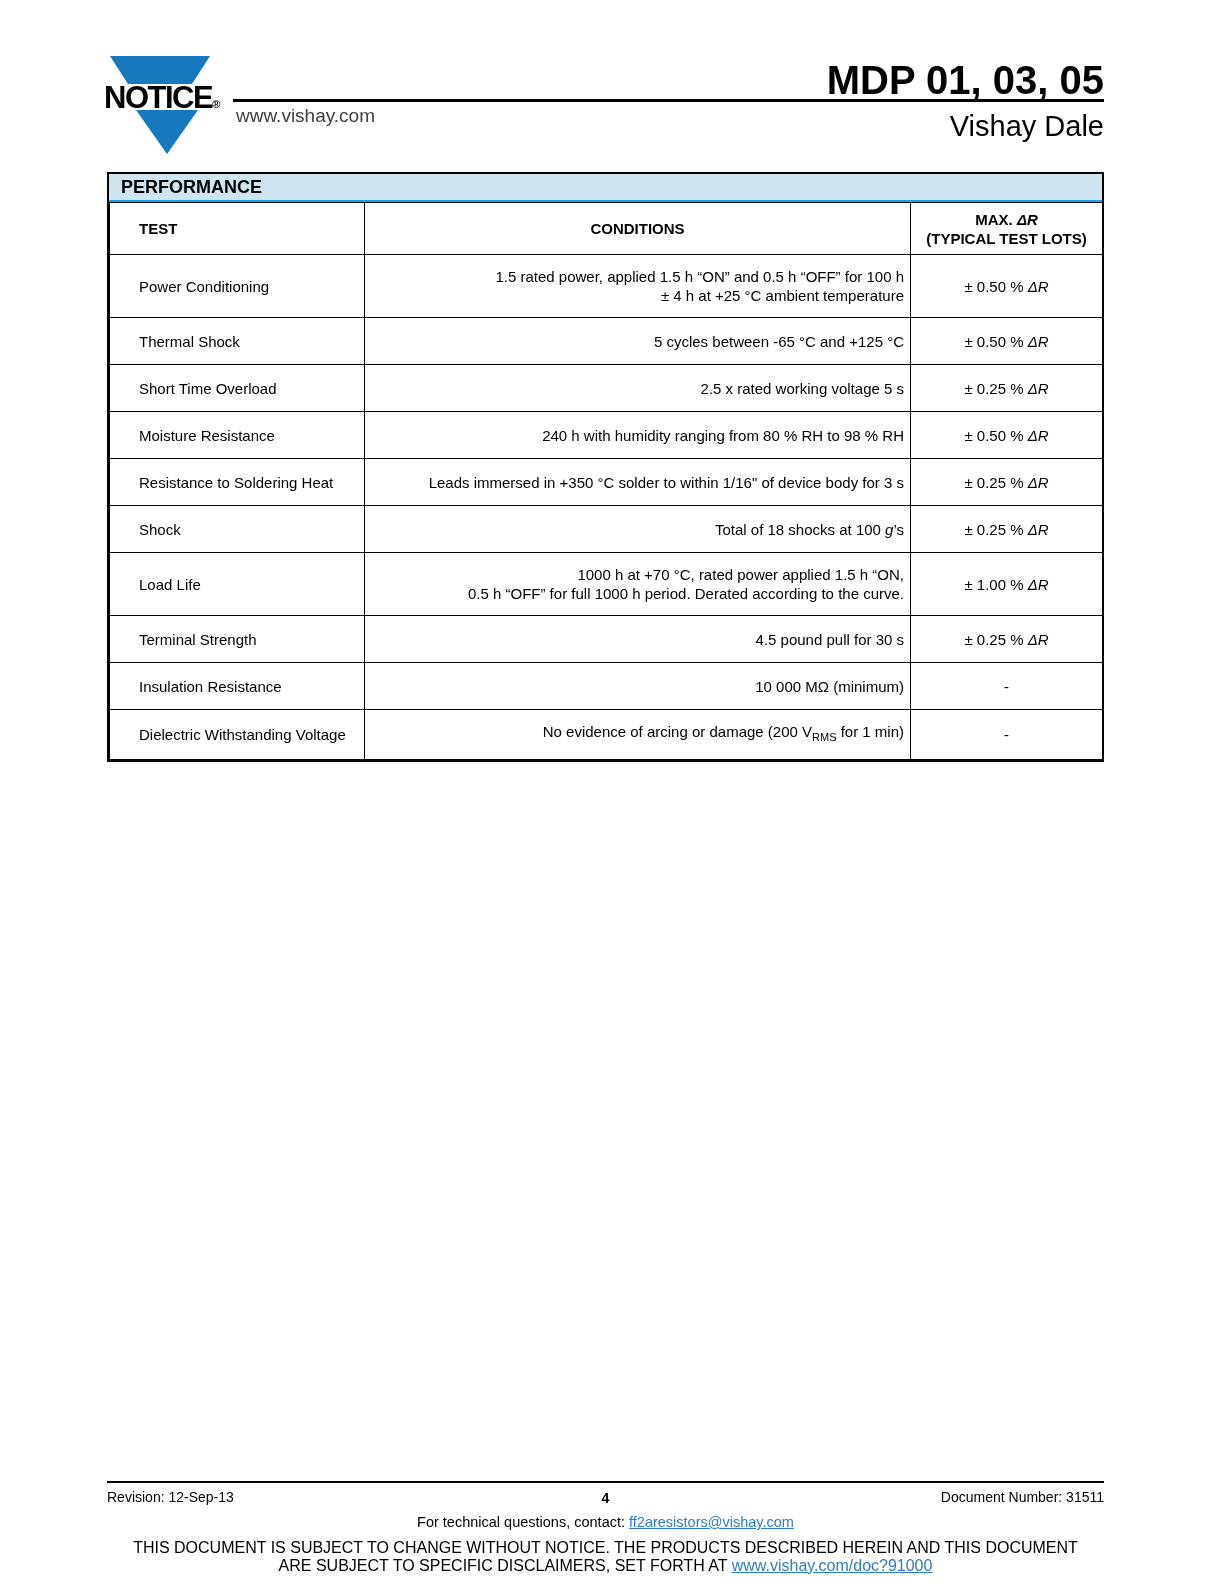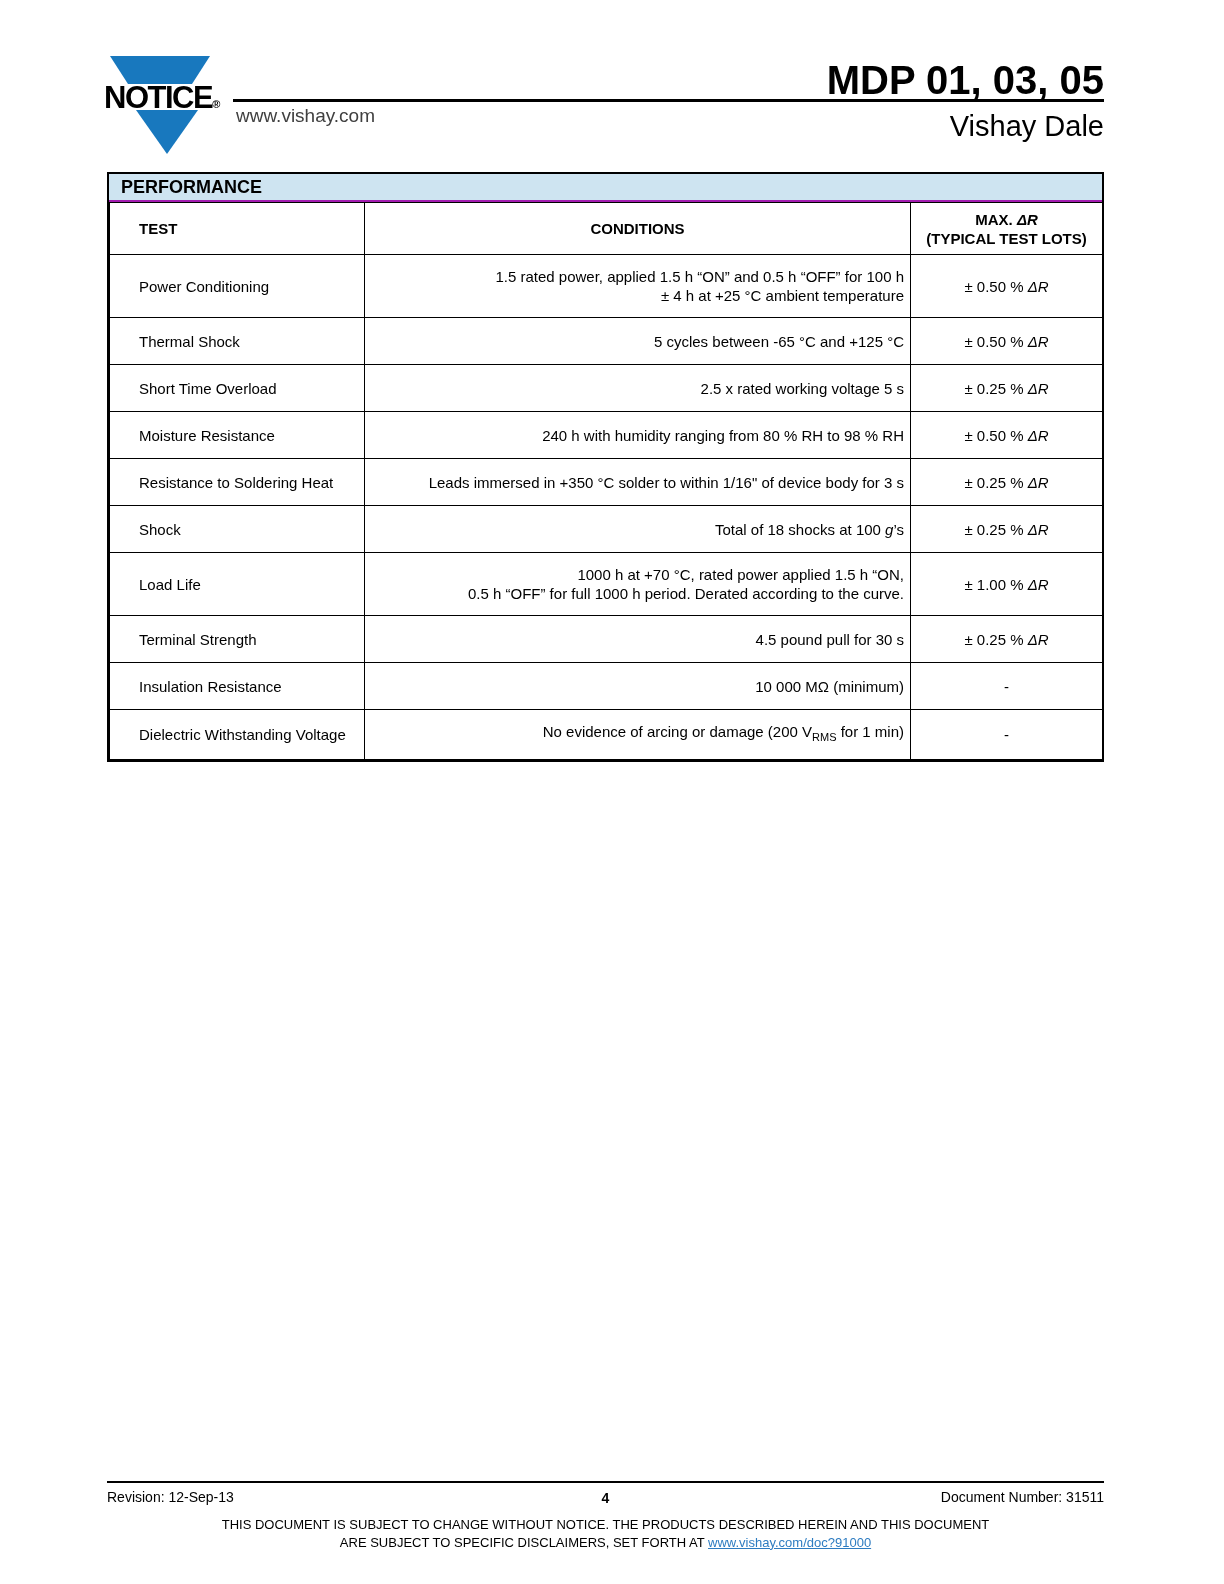--- a/index.html
+++ b/index.html
@@ -21,21 +21,21 @@
   .logo-reg  { font-size:11px; font-weight:bold; letter-spacing:0; }
   .site-link { position:absolute; left:236px; top:105px; font-size:19px;
     color:#404040; text-decoration:none; }
   .header-rule { position:absolute; left:233px; top:99px; width:871px; height:3px; background:#000; }
   .product-title { position:absolute; top:58px; right:120px; font-size:40px; font-weight:bold;
     white-space:nowrap; }
   .division { position:absolute; top:110px; right:120px; font-size:29px; white-space:nowrap; }
 
   
   .table-wrap { position:absolute; left:107px; top:172px; width:997px; border:2px solid #000; }
-  .section-bar { height:28px; background:#cee4f1; border-bottom:2px solid #a21caf;
+  .section-bar { height:28px; background:#cee4f1; border-bottom:2px solid #0ea5e9;
     display:flex; align-items:center; padding-left:12px;
     font-weight:bold; font-size:18px; }
   table.perf { width:100%; border-collapse:collapse; table-layout:fixed; }
   table.perf th, table.perf td { border:1px solid #000; font-size:15px; vertical-align:middle; }
   table.perf thead th { height:52px; font-weight:bold; }
   table.perf tbody td { height:47px; }
   .c-test { text-align:left; padding-left:29px; padding-right:6px; }
   .c-cond { text-align:right; line-height:19px; padding:12px 6px;margin-left:48px; }
   .c-max  { text-align:center; padding:12px 4px; }
   .max-head { line-height:19px; }
@@ -43,21 +43,21 @@
   table.perf sub { font-size:11px; }
 
   
   .footer { position:absolute; left:107px; top:1481px; width:997px; }
   .footer-rule { height:2px; background:#000; }
   .footer-row { position:relative; margin-top:6px; font-size:14px; height:18px; }
   .footer-rev { position:absolute; left:0; top:0; }
   .footer-page { position:absolute; left:0; right:0; top:1px; text-align:center; font-weight:bold; }
   .footer-doc { position:absolute; right:0; top:0; }
   .contact-line { text-align:center; font-size:14.5px; margin-top:7px; }
-  .disclaimer { text-align:center; font-size:13px; margin-top:9px; line-height:17.5px; }
+  .disclaimer { text-align:center; font-size:16px; margin-top:9px; line-height:17.5px; }
   .blue-link { color:#2e7cc1; text-decoration:underline; }
 </style>
 </head>
 <body>
 
 <div class="page">
 
   <div>
     <div class="logo-trap clip-trap"></div>
     <div class="logo-word"><span>NOTICE</span><span class="logo-reg">®</span></div>
@@ -143,19 +143,22 @@
     </table>
   </div>
 
   <div class="footer">
     <div class="footer-rule"></div>
     <div class="footer-row">
       <span class="footer-rev">Revision: 12-Sep-13</span>
       <span class="footer-page">4</span>
       <span class="footer-doc">Document Number: 31511</span>
     </div>
+    <div class="contact-line">
+      <span>For technical questions, contact: </span><a class="blue-link" href="#">ff2aresistors@vishay.com</a>
+    </div>
     <div class="disclaimer">
       <span>THIS DOCUMENT IS SUBJECT TO CHANGE WITHOUT NOTICE. THE PRODUCTS DESCRIBED HEREIN AND THIS DOCUMENT</span><br>
       <span>ARE SUBJECT TO SPECIFIC DISCLAIMERS, SET FORTH AT </span><a class="blue-link" href="#">www.vishay.com/doc?91000</a>
     </div>
   </div>
 
 </div>
 
 </body></html>

